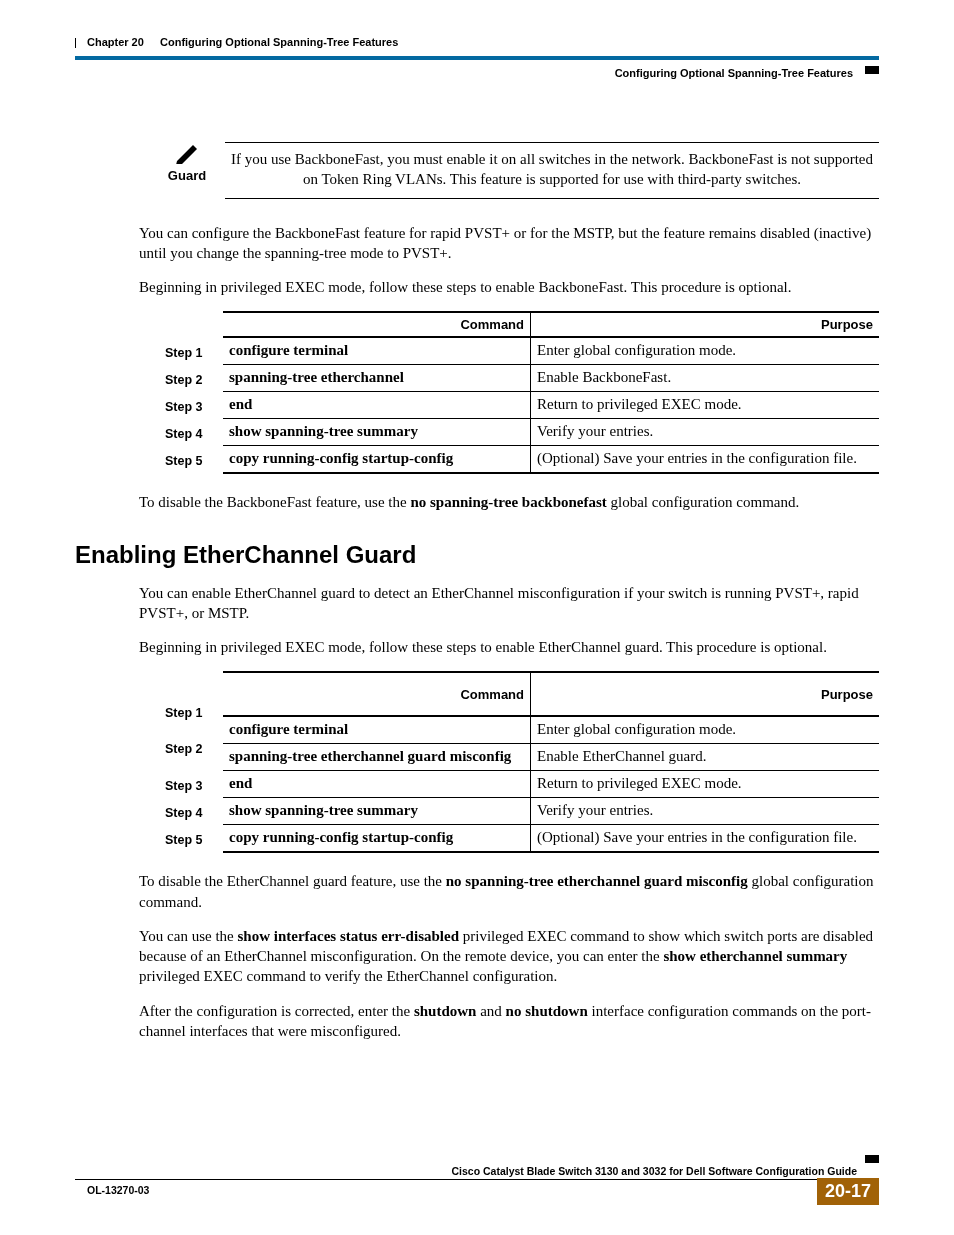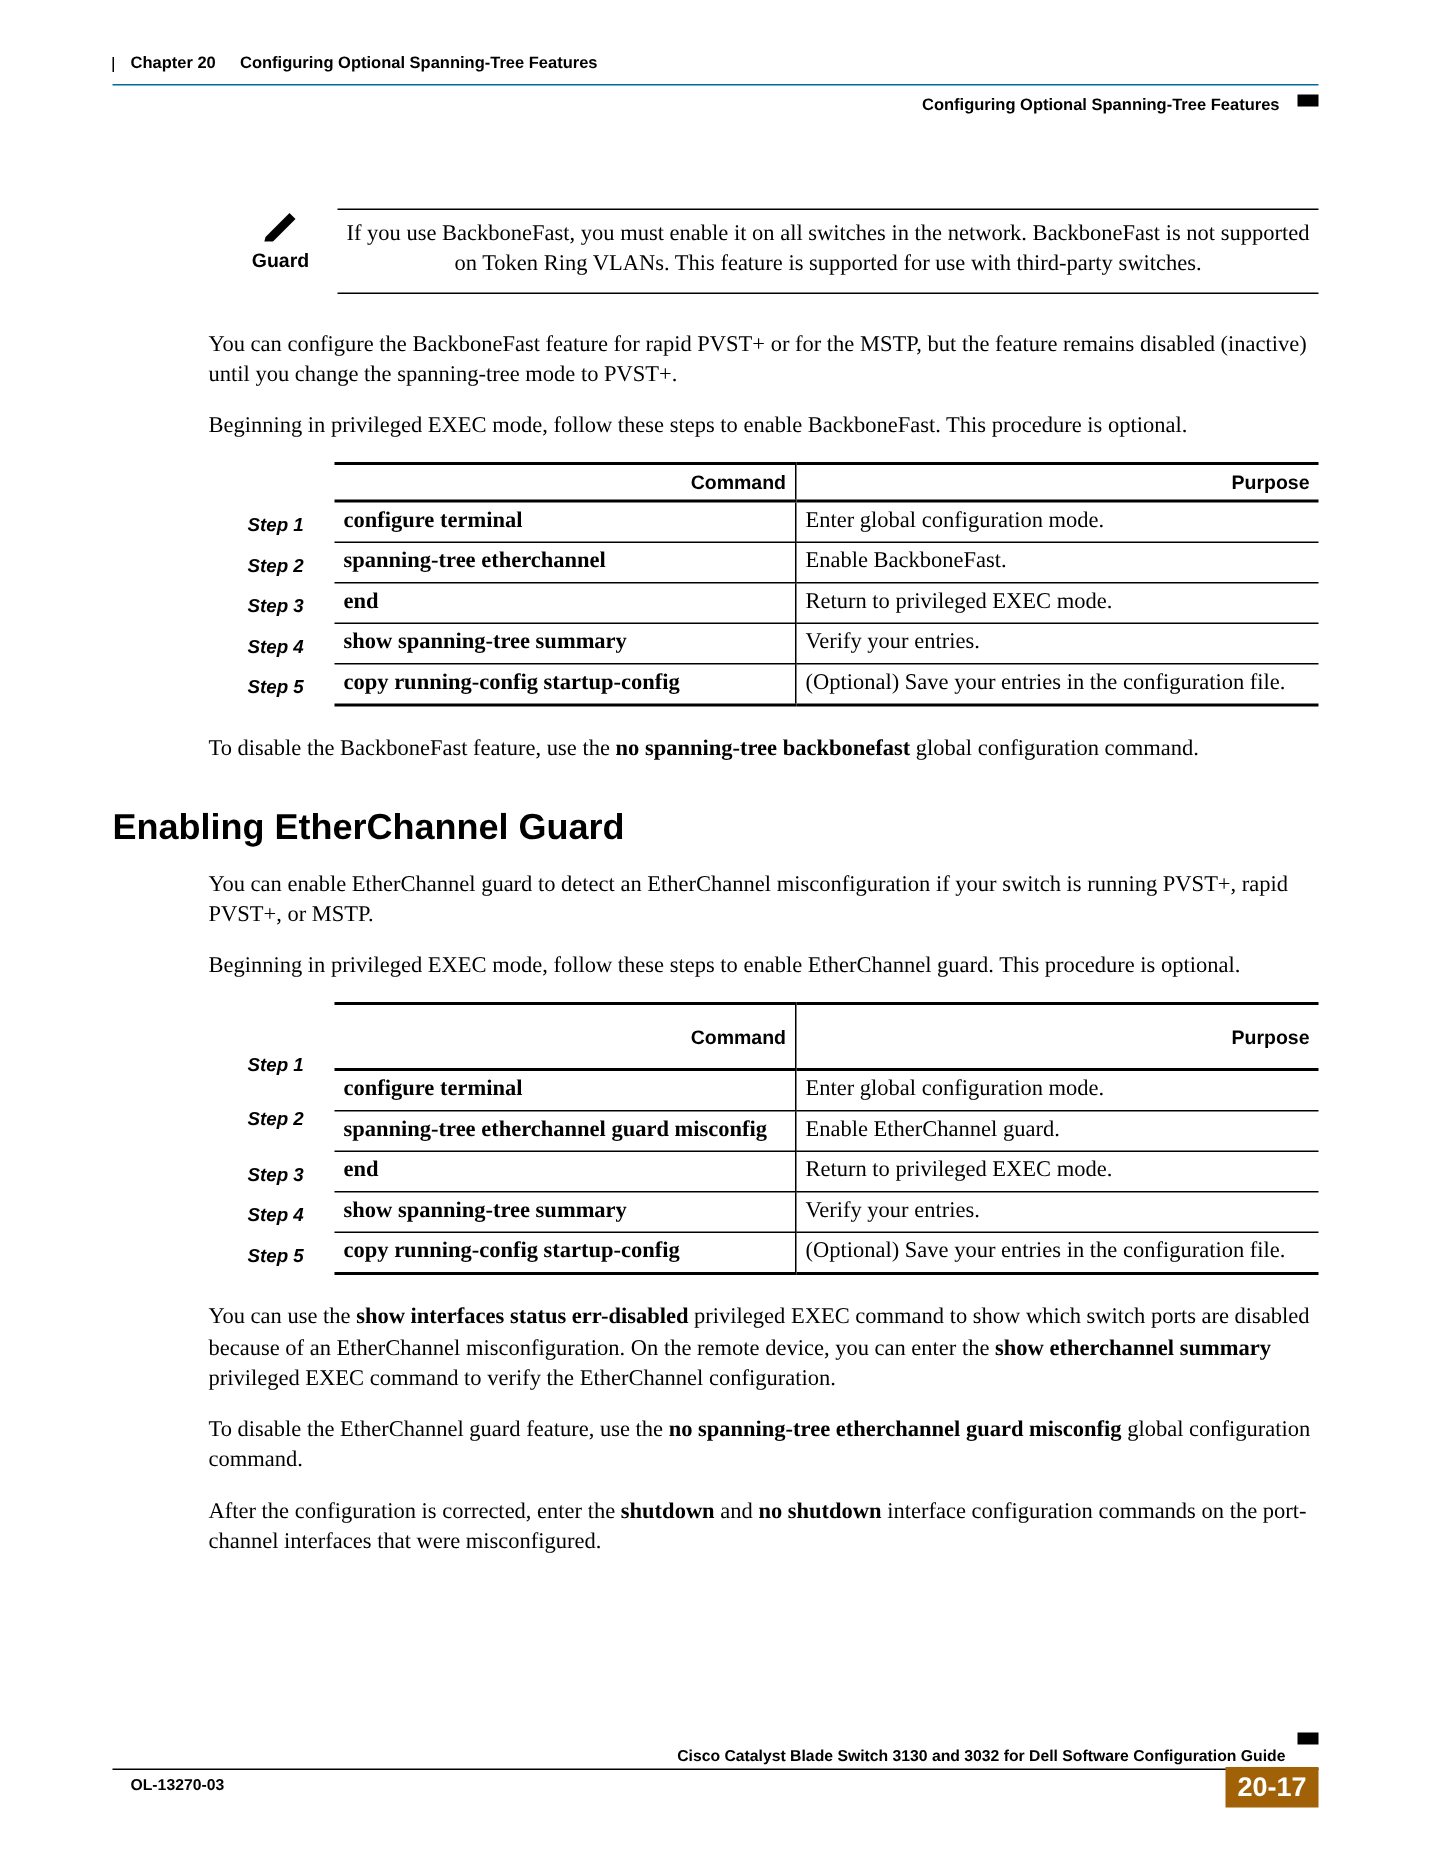--- a/index.html
+++ b/index.html
@@ -13,21 +13,21 @@
 .page {
   width: 954px;
   height: 1235px;
   position: relative;
   box-sizing: border-box;
   padding: 38px 75px 40px 75px;
 }
 .header-row {
   position: relative;
   height: 18px;
-  border-bottom: 1px solid #0369a1;
+  border-bottom: 4px solid #0369a1;
   margin-bottom: 4px;
 }
 .header-row .tick-left {
   position: absolute;
   left: 0;
   top: 0;
   width: 1px;
   height: 10px;
   background: #000;
 }
@@ -99,21 +99,20 @@
   display: flex;
   margin-left: 90px;
   margin-top: 12px;
   margin-bottom: 18px;
 }
 .step-col {
   width: 58px;
   font-family: Arial, Helvetica, sans-serif;
   font-weight: bold;
   font-size: 12.5px;
-  font-style: italic;
 }
 .step-col .step-cell {
   height: 27px;
   display: flex;
   align-items: center;
 }
 .step-col .step-spacer { height: 28px; }
 .cmd-table {
   flex: 1;
   border-collapse: collapse;
@@ -321,24 +320,24 @@
         <tr>
               <td class="command-cell">copy running-config startup-config</td>
               <td>(Optional) Save your entries in the configuration file.</td>
             </tr>
       </tbody>
         </table>
     </div>
 
     <div class="body-text">
       <p>
-        <span>You can use the </span><span class="bold">show interfaces status err-disabled</span><span> privileged EXEC command to show which switch ports are disabled because of an EtherChannel misconfiguration. On the remote device, you can enter the </span><span class="bold">show etherchannel summary</span><span> privileged EXEC command to verify the EtherChannel configuration.</span>
+        <span>To disable the EtherChannel guard feature, use the </span><span class="bold">no spanning-tree etherchannel guard misconfig</span><span> global configuration command.</span>
       </p>
       <p>
-        <span>To disable the EtherChannel guard feature, use the </span><span class="bold">no spanning-tree etherchannel guard misconfig</span><span> global configuration command.</span>
+        <span>You can use the </span><span class="bold">show interfaces status err-disabled</span><span> privileged EXEC command to show which switch ports are disabled because of an EtherChannel misconfiguration. On the remote device, you can enter the </span><span class="bold">show etherchannel summary</span><span> privileged EXEC command to verify the EtherChannel configuration.</span>
       </p>
       <p>
         <span>After the configuration is corrected, enter the </span><span class="bold">shutdown</span><span> and </span><span class="bold">no shutdown</span><span> interface configuration commands on the port-channel interfaces that were misconfigured.</span>
       </p>
     </div>
 
   </div>
 
   <div class="footer">
     <div style="position:relative;">

